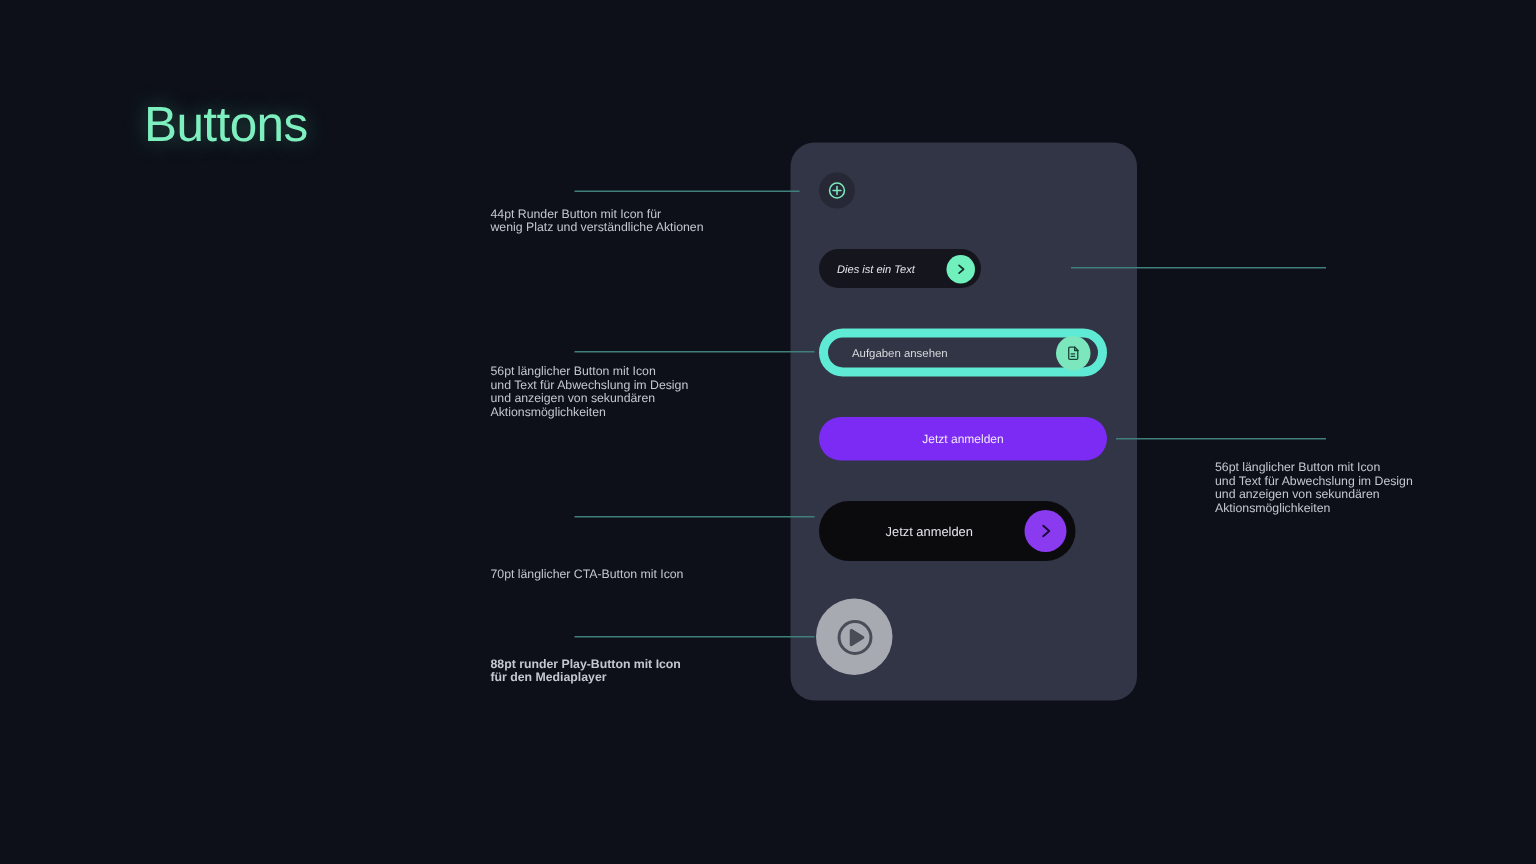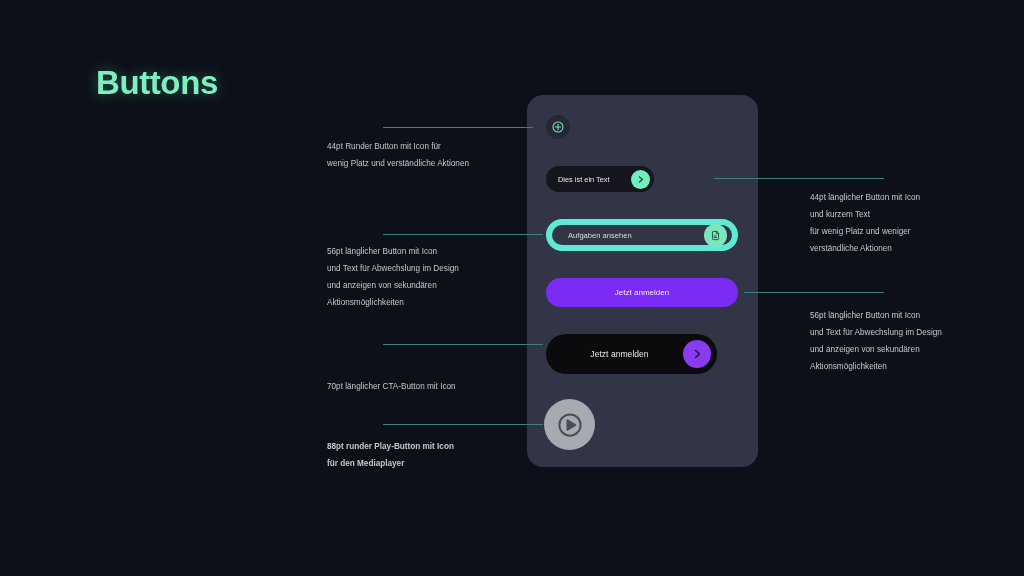--- a/index.html
+++ b/index.html
@@ -22,21 +22,21 @@
     width: 1024px;
     height: 576px;
   }
 
   
   .page-title {
     position: absolute;
     left: 96px;
     top: 64px;
     font-size: 33px;
-    font-weight: bold;
+    font-weight: normal;
     letter-spacing: -0.4px;
     color: #7ef0c0;
     text-shadow: 0 0 14px rgba(110, 235, 190, 0.35);
   }
 
   
   .device-panel {
     position: absolute;
     left: 527px;
     top: 95px;
@@ -51,21 +51,21 @@
     position: absolute;
     height: 1px;
     background: #3f7f7c;
   }
 
   
   .annotation {
     position: absolute;
     color: #c3c7d1;
     font-size: 8.2px;
-    line-height: 17px;
+    line-height: 9px;
     white-space: pre-line;
   }
   .annotation.left  { left: 327px; width: 220px; }
   .annotation.right { left: 810px; width: 180px; }
 
   
 
   
   .btn-round-icon {
     position: absolute;
@@ -86,20 +86,21 @@
     left: 546px;
     top: 166px;
     width: 108px;
     height: 26px;
     border-radius: 13px;
     background: #15161d;
     display: flex;
     align-items: center;
     padding-left: 12px;
     padding-right: 4px;
+    font-style: italic;
   }
   .btn-pill-dark .label {
     color: #e8e9ee;
     font-size: 7.4px;
     flex: 1;
   }
   .circle-accent {
     width: 19px;
     height: 19px;
     border-radius: 50%;
@@ -227,24 +228,20 @@
   <div class="annotation left" style="top:138px;">44pt Runder Button mit Icon für
 wenig Platz und verständliche Aktionen</div>
   <div class="annotation left" style="top:243px;">56pt länglicher Button mit Icon
 und Text für Abwechslung im Design
 und anzeigen von sekundären
 Aktionsmöglichkeiten</div>
   <div class="annotation left" style="top:358px;margin-top:20px;">70pt länglicher CTA-Button mit Icon</div>
   <div class="annotation left" style="top:438px;font-weight:bold;">88pt runder Play-Button mit Icon
 für den Mediaplayer</div>
 
-  <div class="annotation right" style="top:189px;">44pt länglicher Button mit Icon
-und kurzem Text
-für  wenig Platz und weniger
-verständliche Aktionen</div>
   <div class="annotation right" style="top:307px;">56pt länglicher Button mit Icon
 und Text für Abwechslung im Design
 und anzeigen von sekundären
 Aktionsmöglichkeiten</div>
 
   <div class="btn-round-icon">
     <span>
       <svg width="14" height="14" viewBox="0 0 24 24" fill="none" stroke="#7ce7bd" stroke-width="1.8" stroke-linecap="round">
         <circle cx="12" cy="12" r="8.5"></circle>
         <line x1="12" y1="7.5" x2="12" y2="16.5"></line>

